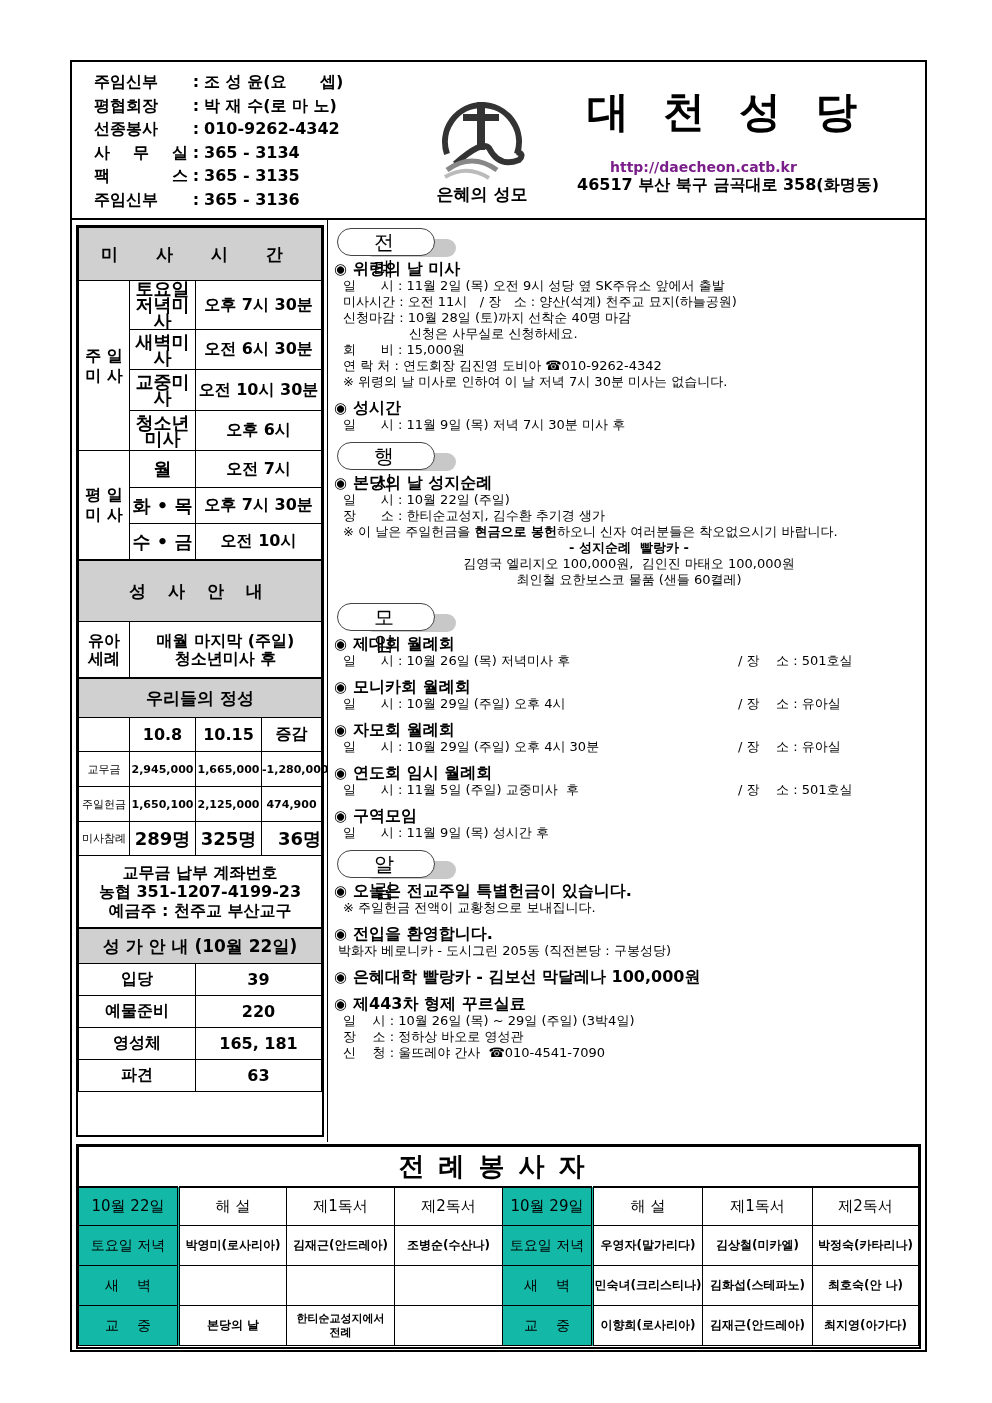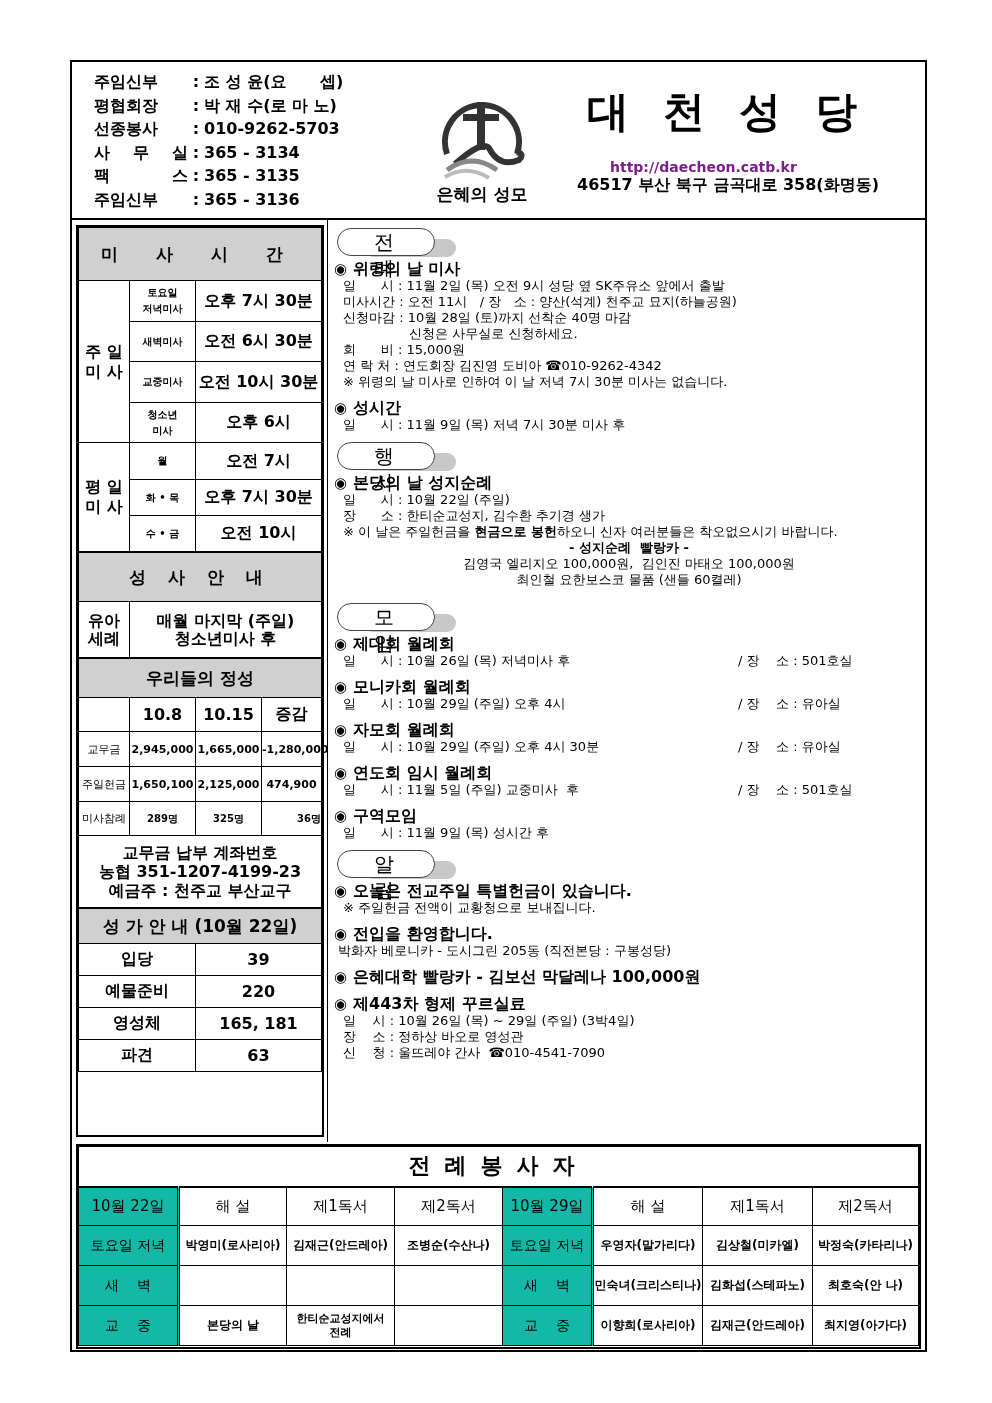--- a/index.html
+++ b/index.html
@@ -16,57 +16,57 @@
   .title { position: absolute; left: 515px; top: 22px; font-size: 42px; font-weight: bold; letter-spacing: 34px; font-family: "DejaVu Sans", sans-serif; }
   .url { position: absolute; left: 538px; top: 97px; font-size: 14px; font-weight: bold; color: #7a1f8a; }
   .addr { position: absolute; left: 505px; top: 113px; font-size: 16px; font-weight: bold; }
   
   .leftcol { position: absolute; left: 4px; top: 163px; width: 248px; height: 912px; border: 2px solid #000; }
   .vdiv { position: absolute; left: 255px; top: 158px; width: 1px; height: 922px; background: #000; }
   table { border-collapse: collapse; }
   .lt { width: 244px; table-layout: fixed; font-weight: bold; }
   .lt td { border: 1px solid #000; text-align: center; vertical-align: middle; }
   .gh { background: #d0d0d0; font-size: 17px; }
-  .sm { font-size: 10px; line-height: 16px; }
+  .sm { font-size: 18px; line-height: 16px; }
   .md { font-size: 16px; }
   .tiny { font-size: 11px; }
   
   .rightcol { position: absolute; left: 262px; top: 163px; width: 590px; font-size: 13px; line-height: 16px; }
   .pill-wrap { position: relative; height: 32px; margin-bottom: 0px; }
   .pill { position: absolute; left: 3px; top: 3px; width: 98px; height: 28px; border: 1.5px solid #444; border-radius: 14px; background: #fff; font-size: 20px; line-height: 26px; text-align: center; letter-spacing: 18px; padding-left: 14px; z-index: 2; }
   .pill-shadow { position: absolute; left: 30px; top: 14px; width: 92px; height: 18px; border-radius: 10px; background: #c8c8c8; z-index: 1; }
   .item-title { font-size: 16px; font-weight: bold; line-height: 18px; margin-top: 3px; }
   .item-title .dot { font-size: 15px; margin-right: 6px; }
   .line { padding-left: 9px; white-space: pre; }
   .center { text-align: center; padding-left: 0; }
   .gap { height: 6px; }
   .two { display: flex; }
   .two .a { width: 395px; white-space: pre; }
   .two .b { white-space: pre; }
   
   .bottom { position: absolute; left: 4px; top: 1082px; width: 845px; height: 205px; border: 2px solid #000; }
   .bt { width: 841px; table-layout: fixed; }
   .bt td { border: 1px solid #000; text-align: center; vertical-align: middle; }
-  .bt .title-row td { height: 40px; font-size: 22px; font-weight: bold; letter-spacing: 14px; border-bottom: 2px solid #000; }
+  .bt .title-row td { height: 40px; font-size: 26px; font-weight: bold; letter-spacing: 14px; border-bottom: 2px solid #000; }
   .bt .g { background: #14b8a6; font-size: 14px; }
   .bt .dl { border-right: 3px double #000; }
   .bt .hd { font-size: 15px; height: 39px; }
   .bt .nm { font-size: 12px; font-weight: bold; height: 40px; }
   .bt .nm2 { font-size: 11px; font-weight: bold; line-height: 14px; }
 </style>
 </head>
 <body>
 
 <div class="page">
 
   <div class="header">
     <div class="info">
       <div class="row"><span class="lbl">주임신부</span><span class="sep">:</span><span>조 성 윤(요      셉)</span></div>
       <div class="row"><span class="lbl">평협회장</span><span class="sep">:</span><span>박 재 수(로 마 노)</span></div>
-      <div class="row"><span class="lbl">선종봉사</span><span class="sep">:</span><span>010-9262-5703</span></div>
+      <div class="row"><span class="lbl">선종봉사</span><span class="sep">:</span><span>010-9262-4342</span></div>
       <div class="row"><span class="lbl">사 무 실</span><span class="sep">:</span><span>365 - 3134</span></div>
       <div class="row"><span class="lbl">팩      스</span><span class="sep">:</span><span>365 - 3135</span></div>
       <div class="row"><span class="lbl">주임신부</span><span class="sep">:</span><span>365 - 3136</span></div>
     </div>
 
     <div class="logo">
       <svg width="110" height="100" viewBox="0 0 110 100">
         <path d="M20 70 A 37 37 0 1 1 90 70" fill="none" stroke="#333" stroke-width="6"></path>
         <rect x="50" y="18" width="8" height="48" fill="#333"></rect>
         <rect x="36" y="30" width="36" height="7" fill="#333"></rect>
@@ -132,21 +132,21 @@
     </tbody>
       </table>
 
     <table class="lt">
       <colgroup>
           <col style="width:51px">
           <col>
         </colgroup>
       <tbody>
           <tr>
-            <td colspan="2" class="gh" style="height:49px;letter-spacing:8px;margin-top:48px;">성 사  안  내</td>
+            <td colspan="2" class="gh" style="height:61px;letter-spacing:8px;margin-top:48px;">성 사  안  내</td>
           </tr>
       <tr>
         <td class="md" style="height:56px;white-space:pre-line;line-height:18px;">유아
 세례</td>
         <td class="md" style="white-space:pre-line;line-height:18px;">매월 마지막 (주일)
 청소년미사 후</td>
       </tr>
     </tbody>
       </table>
 

